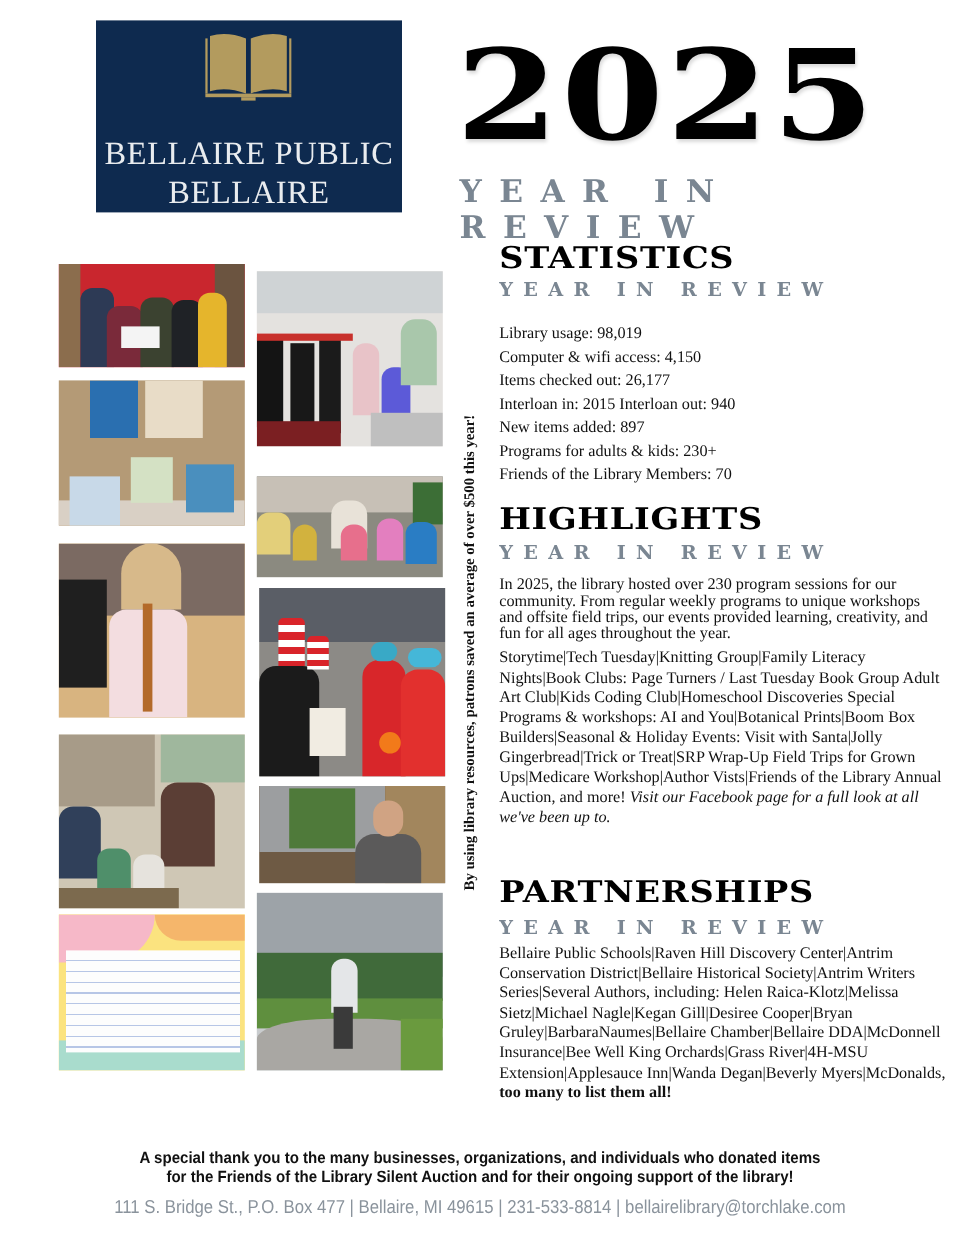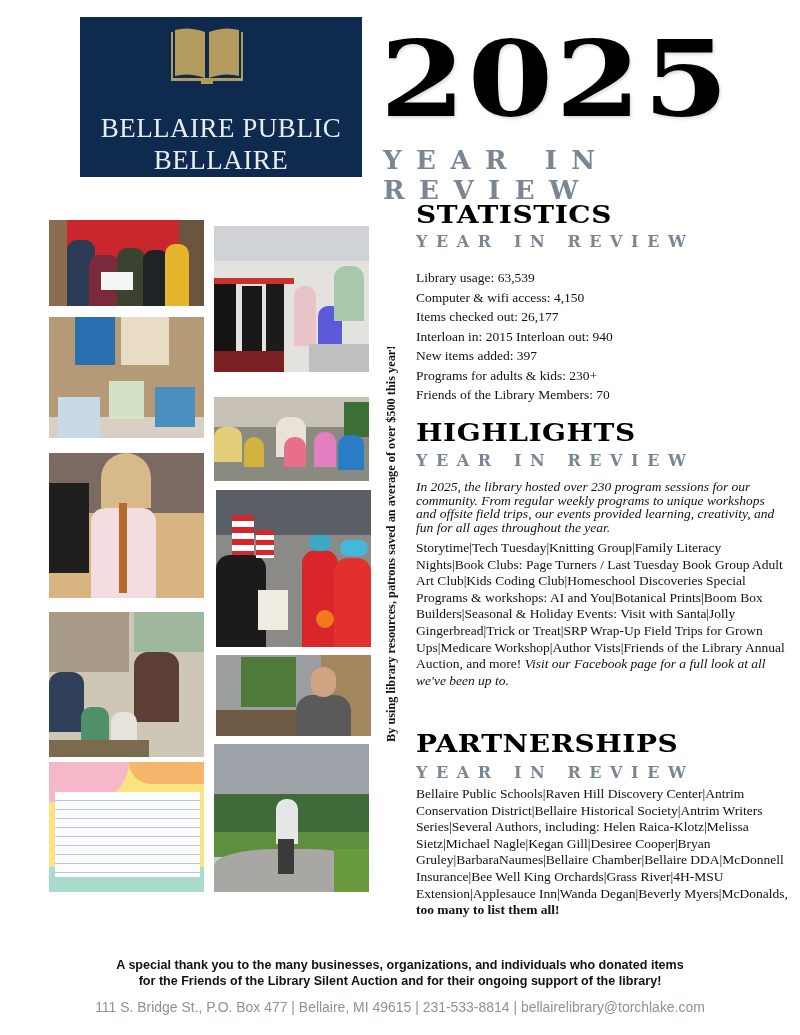--- a/index.html
+++ b/index.html
@@ -1,33 +1,33 @@
 <!DOCTYPE html>
 <html><head>
   <meta charset="utf-8">
   <style>
     html, body { margin: 0; padding: 0; background: #ffffff; }
     body { width: 800px; height: 1035px; position: relative; overflow: hidden; font-family: "DejaVu Serif", serif; color: #111; }
 
     
-    .logo { position: absolute; left: 80px; top: 17px; width: 255px; height: 160px; background: #0e2a4f; padding-left: 27px; }
+    .logo { position: absolute; left: 80px; top: 17px; width: 255px; height: 160px; background: #0e2a4f; }
     .logo .book { position: absolute; left: 91px; top: 9px; width: 72px; height: 58px; }
     .logo .name1 { position: absolute; left: 0; right: 0; top: 96px; text-align: center; color: #e9ecef; font-family: "Liberation Serif", serif; font-size: 27px; letter-spacing: 0.5px; }
     .logo .name2 { position: absolute; left: 0; right: 0; top: 128px; text-align: center; color: #e9ecef; font-family: "Liberation Serif", serif; font-size: 27px; letter-spacing: 0.5px; }
 
     
     .year { position: absolute; left: 380px; top: 28px; font-family: "DejaVu Serif", serif; font-weight: 900; font-size: 104px; line-height: 1; letter-spacing: 2px; color: #000; text-shadow: 1px 2px 3px rgba(0,0,0,0.15); transform: scaleX(1.18); transform-origin: left top; }
     .year-sub { position: absolute; left: 383px; top: 145px; font-family: "DejaVu Serif", serif; font-weight: bold; font-size: 26px; letter-spacing: 14.5px; color: #7a8692; }
 
     
     .sec-title { position: absolute; left: 416px; font-family: "DejaVu Serif", serif; font-weight: 900; font-size: 25px; letter-spacing: 0.5px; color: #000; transform: scaleX(1.12); transform-origin: left top; line-height: 1; }
     .sec-sub { position: absolute; left: 416px; font-family: "DejaVu Serif", serif; font-weight: bold; font-size: 16px; letter-spacing: 8.6px; color: #7a8692; line-height: 1; }
 
     .stats { position: absolute; left: 416px; top: 268px; font-family: "Liberation Serif", serif; font-size: 13.5px; line-height: 19.5px; color: #111; margin: 0; padding: 0; list-style: none; }
-    .para { position: absolute; left: 416px; width: 370px; font-family: "Liberation Serif", serif; font-size: 13.5px; line-height: 13.5px; color: #111; margin: 0; font-style: italic; }
+    .para { position: absolute; left: 416px; width: 370px; font-family: "Liberation Serif", serif; font-size: 13.5px; line-height: 13.5px; color: #111; margin: 0; }
     .para2 { position: absolute; left: 416px; width: 372px; font-family: "Liberation Serif", serif; font-size: 13.5px; line-height: 16.6px; color: #111; margin: 0; }
     .para2 em { font-style: italic; }
     .para3 { position: absolute; left: 416px; width: 372px; font-family: "Liberation Serif", serif; font-size: 13.5px; line-height: 16.6px; color: #111; margin: 0; }
     .para3 b { font-weight: bold; }
 
     
     .vertical { position: absolute; left: 384px; top: 742px; width: 470px; transform: rotate(-90deg); transform-origin: left top; font-family: "Liberation Serif", serif; font-weight: bold; font-size: 12.3px; color: #111; white-space: nowrap; }
 
     
     .photo { position: absolute; overflow: hidden; }
@@ -52,25 +52,25 @@
   <div class="name1">BELLAIRE PUBLIC</div>
   <div class="name2">BELLAIRE</div>
 </div>
 
 <div class="year">2025</div>
 <div class="year-sub">YEAR IN REVIEW</div>
 
 <div class="sec-title" style="top:202px;">STATISTICS</div>
 <div class="sec-sub" style="top:234px;">YEAR IN REVIEW</div>
 <ul class="stats">
-  <li>Library usage:  63,539</li>
+  <li>Library usage:  98,019</li>
   <li>Computer &amp; wifi access: 4,150</li>
   <li>Items checked out: 26,177</li>
   <li>Interloan in: 2015  Interloan out: 940</li>
-  <li>New items added: 397</li>
+  <li>New items added: 897</li>
   <li>Programs for adults &amp; kids: 230+</li>
   <li>Friends of the Library Members: 70</li>
 </ul>
 
 <div class="sec-title" style="top:420px;">HIGHLIGHTS</div>
 <div class="sec-sub" style="top:453px;">YEAR IN REVIEW</div>
 <p class="para" style="top:480px;">In 2025, the library hosted over 230 program sessions for our community. From regular weekly programs to unique workshops and offsite field trips, our events provided learning, creativity, and fun for all ages throughout the year.</p>
 <p class="para2" style="top:540px;"><span>Storytime|Tech Tuesday|Knitting Group|Family Literacy Nights|Book Clubs: Page Turners / Last Tuesday Book Group Adult Art Club|Kids Coding Club|Homeschool Discoveries Special Programs &amp; workshops: AI and You|Botanical Prints|Boom Box Builders|Seasonal &amp; Holiday Events: Visit with Santa|Jolly Gingerbread|Trick or Treat|SRP Wrap-Up Field Trips for Grown Ups|Medicare Workshop|Author Vists|Friends of the Library Annual Auction, and more!</span> <em>Visit our Facebook page for a full look at all we've been up to.</em></p>
 
 <div class="sec-title" style="top:731px;">PARTNERSHIPS</div>

